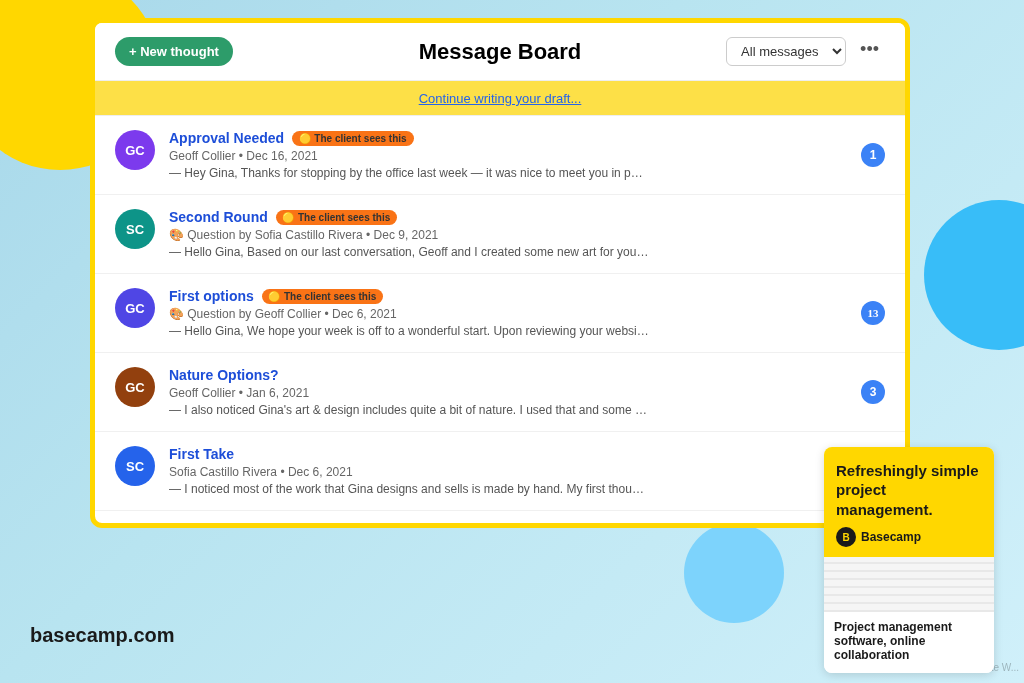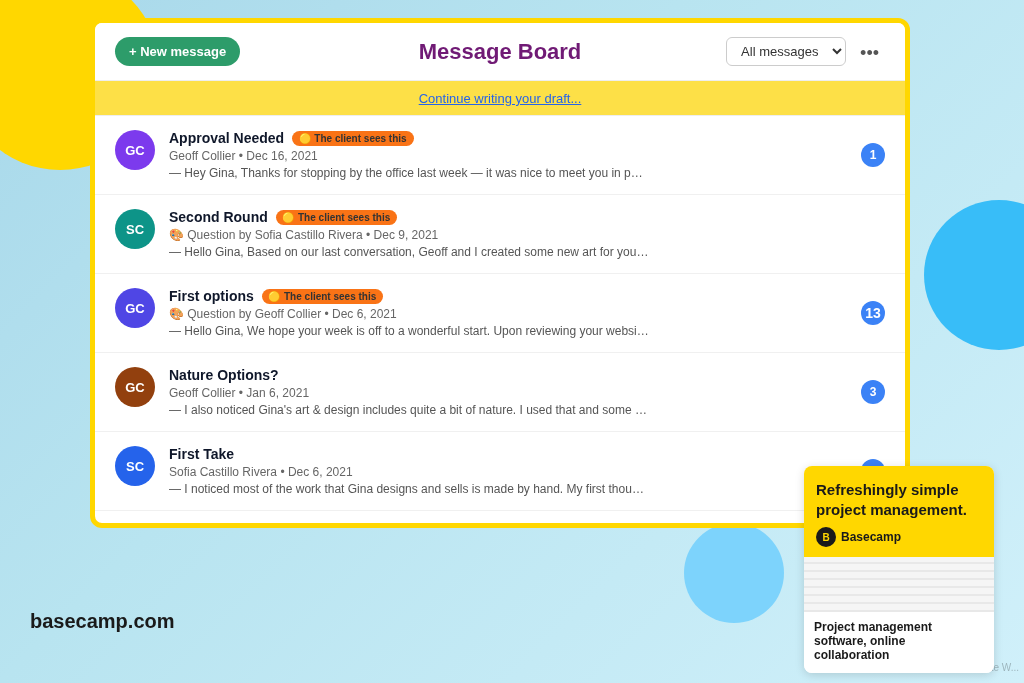--- a/index.html
+++ b/index.html
@@ -49,27 +49,27 @@
       align-items: center;
       gap: 4px;
     }
 
     .header-title {
       position: absolute;
       left: 50%;
       transform: translateX(-50%);
       font-size: 22px;
       font-weight: 700;
-      color: #701a75;
+      color: #000000;
     }
 
     .header-right {
       margin-left: auto;
       display: flex;
-      align-items: flex-end;
+      align-items: flex-start;
       gap: 8px;
     }
 
     .all-messages-select {
       border: 1px solid #ccc;
       border-radius: 6px;
       padding: 5px 10px;
       font-size: 13px;
       color: #333;
       background: white;
@@ -139,21 +139,21 @@
       display: flex;
       align-items: center;
       gap: 8px;
       flex-wrap: wrap;
       margin-bottom: 3px;
     }
 
     .msg-title {
       font-size: 14px;
       font-weight: 700;
-      color: #0f172a;
+      color: #1d4ed8;
     }
 
     .client-badge {
       background: #f97316;
       color: #333;
       font-size: 10px;
       font-weight: 600;
       border-radius: 10px;
       padding: 2px 7px;
       display: flex;
@@ -187,29 +187,30 @@
       font-weight: 700;
       display: flex;
       align-items: center;
       justify-content: center;
       flex-shrink: 0;
       margin-left: 8px;
       align-self: center;
     }
 
     .msg-count.large {
-      font-size: 14px;
+      font-size: 11px;
+      font-family: Liberation Serif, serif;
     }
 
     
     .ad-card {
       position: absolute;
       bottom: 10px;
       right: 30px;
-      width: 190px;
+      width: 170px;
       background: white;
       border-radius: 8px;
       overflow: hidden;
       box-shadow: 0 2px 10px rgba(0,0,0,0.15);
       z-index: 5;
     }
 
     .ad-yellow-section {
       background: #FFD700;
       padding: 14px 12px 10px;
@@ -339,21 +340,21 @@
 </head>
 <body>
 
 <div class="bg-yellow-blob"></div>
 <div class="bg-blue-blob"></div>
 <div class="bg-blue-blob2"></div>
 
 <div class="frame">
 
   <div class="header">
-    <button class="btn-new-message">+ New message</button>
+    <button class="btn-new-message">+ New thought</button>
     <span class="header-title">Message Board</span>
     <div class="header-right">
       <select class="all-messages-select">
         <option>All messages</option>
       </select>
       <button class="more-btn">•••</button>
     </div>
   </div>
 
   <div class="draft-bar">
@@ -440,21 +441,21 @@
           <span class="msg-title">Introductions</span>
           <span class="client-badge">🟡 The client sees this</span>
         </div>
 
       </div>
 
     </div>
     </div>
 </div>
 
-<div style="position:absolute; bottom:50px; left:30px; z-index:10;">
+<div style="position:absolute; bottom:36px; left:30px; z-index:10;">
   <strong style="font-size:20px; color:#1a1a1a; font-weight:800;">basecamp.com</strong>
 </div>
 
 <div class="ad-card">
   <div class="ad-yellow-section">
     <div class="ad-tagline">Refreshingly simple project management.</div>
     <div class="ad-logo-row">
       <div class="ad-logo-icon">B</div>
       <span class="ad-logo-text">Basecamp</span>
     </div>

